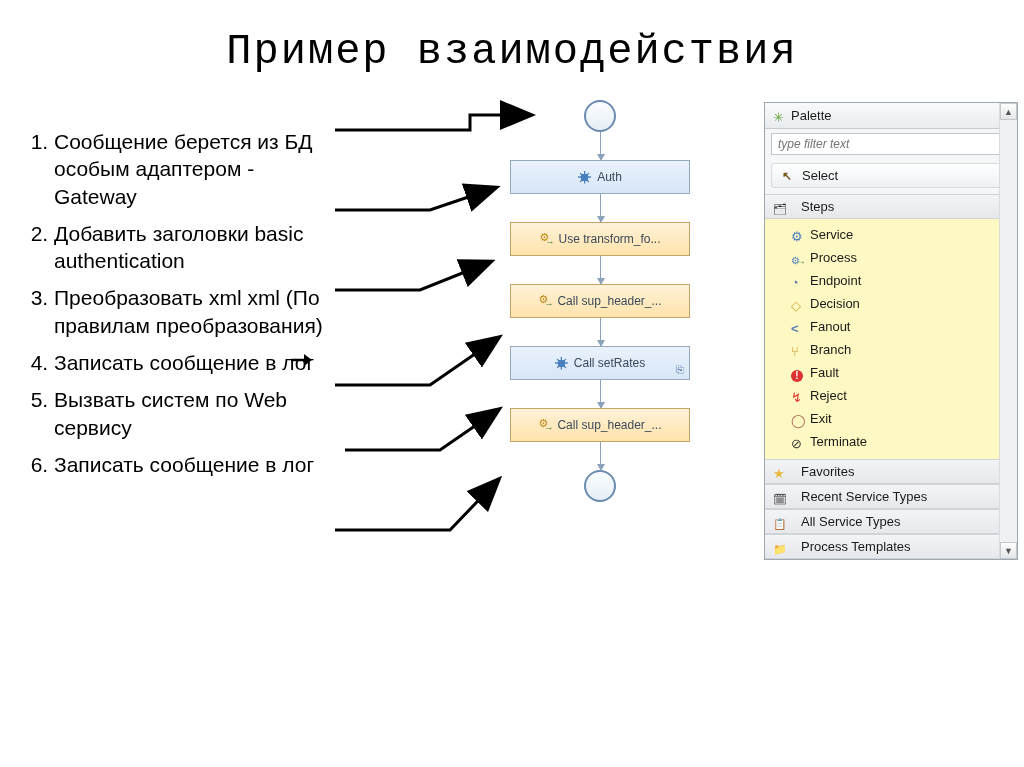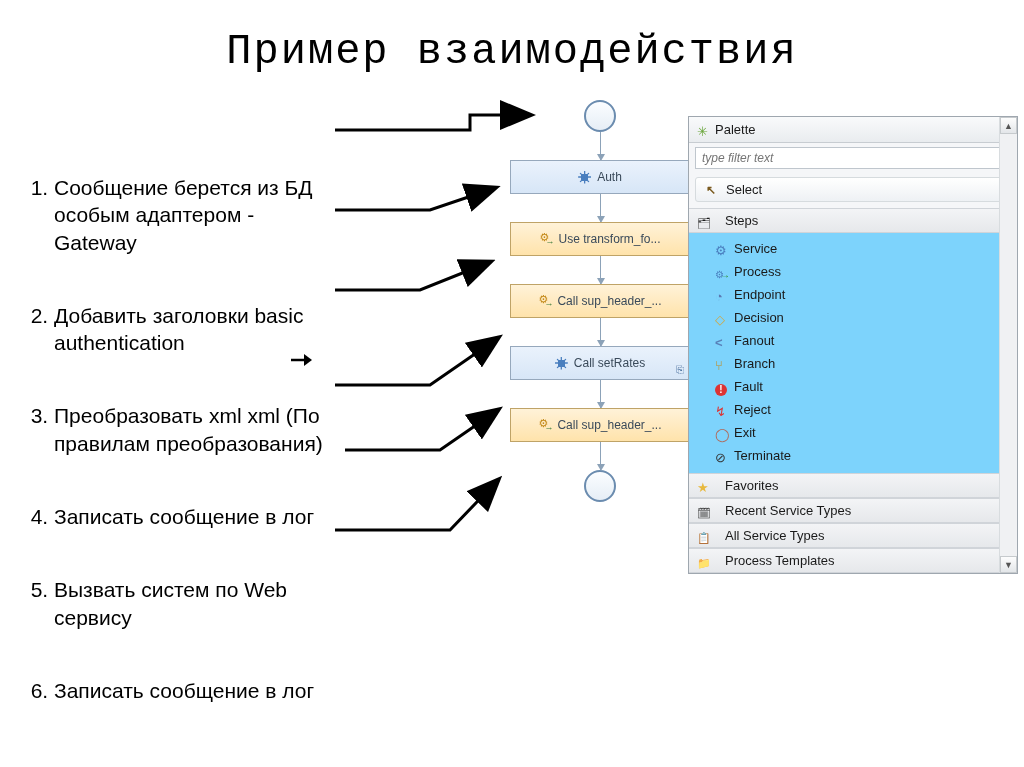--- a/index.html
+++ b/index.html
@@ -34,21 +34,21 @@
     padding-left: 16px;
     padding-top: 28px;
   }
   .left ol {
     margin: 0;
     padding-left: 38px;
     font-size: 21px;
     color: #000;
     line-height: 1.3;
   }
-  .left li { margin-bottom: 10px; margin-top: 46px; }
+  .left li { margin-bottom: 10px; }
 
   
   .middle {
     width: 380px;
     position: relative;
   }
   .flow {
     position: absolute;
     left: 170px;
     top: 0;
@@ -112,22 +112,22 @@
   .pcog::before { content:"⚙"; font-size:11px; color:#c48a1a; position:absolute; left:0; top:-2px;}
   .pcog::after { content:"→"; font-size:9px; color:#3a7a3a; position:absolute; left:6px; top:3px; font-weight:bold;}
 
   
   .arrows { position:absolute; left:0; top:0; width:710px; height:700px; pointer-events:none; }
 
   
   .palette {
     position: absolute;
     right: 6px;
-    top: 116px;
-    width: 330px;
+    top: 102px;
+    width: 254px;
     border: 1px solid #9fa7af;
     background: #f5f6f8;
     font-size: 13px;
     color: #1a1a1a;
   }
   .pal-header {
     display:flex; align-items:center; justify-content:space-between;
     padding: 5px 8px;
     background: linear-gradient(#f9fafb,#e9ecef);
     border-bottom: 1px solid #c7ccd1;
@@ -154,21 +154,21 @@
     padding:4px 10px;
     display:flex; align-items:flex-start; gap:8px;
   }
   .pal-section-h {
     background: linear-gradient(#f3f4f6,#e6e8eb);
     border-top:1px solid #d0d4d9;
     border-bottom:1px solid #d0d4d9;
     padding:4px 8px;
     display:flex; align-items:center; gap:16px;
   }
-  .pal-list { padding: 4px 0 6px 0; background:#7dd3fc;}
+  .pal-list { padding: 4px 0 6px 0; background:#fef9c3;}
   .pal-item {
     padding: 4px 8px 4px 26px;
     display:flex; align-items:center; gap:7px;
     cursor: default;
   }
   .pal-footer .pal-section-h { cursor:default; }
   .sq { width:12px; height:12px; display:inline-block; }
   .ic-palette::before { content:"✳"; color:#6aa53b; font-size:13px; }
   .ic-cursor::before { content:"↖"; color:#7a5a1f; font-size:12px; font-weight:bold;}
   .ic-drawer::before { content:"🗂"; font-size:11px; filter:grayscale(40%);}

